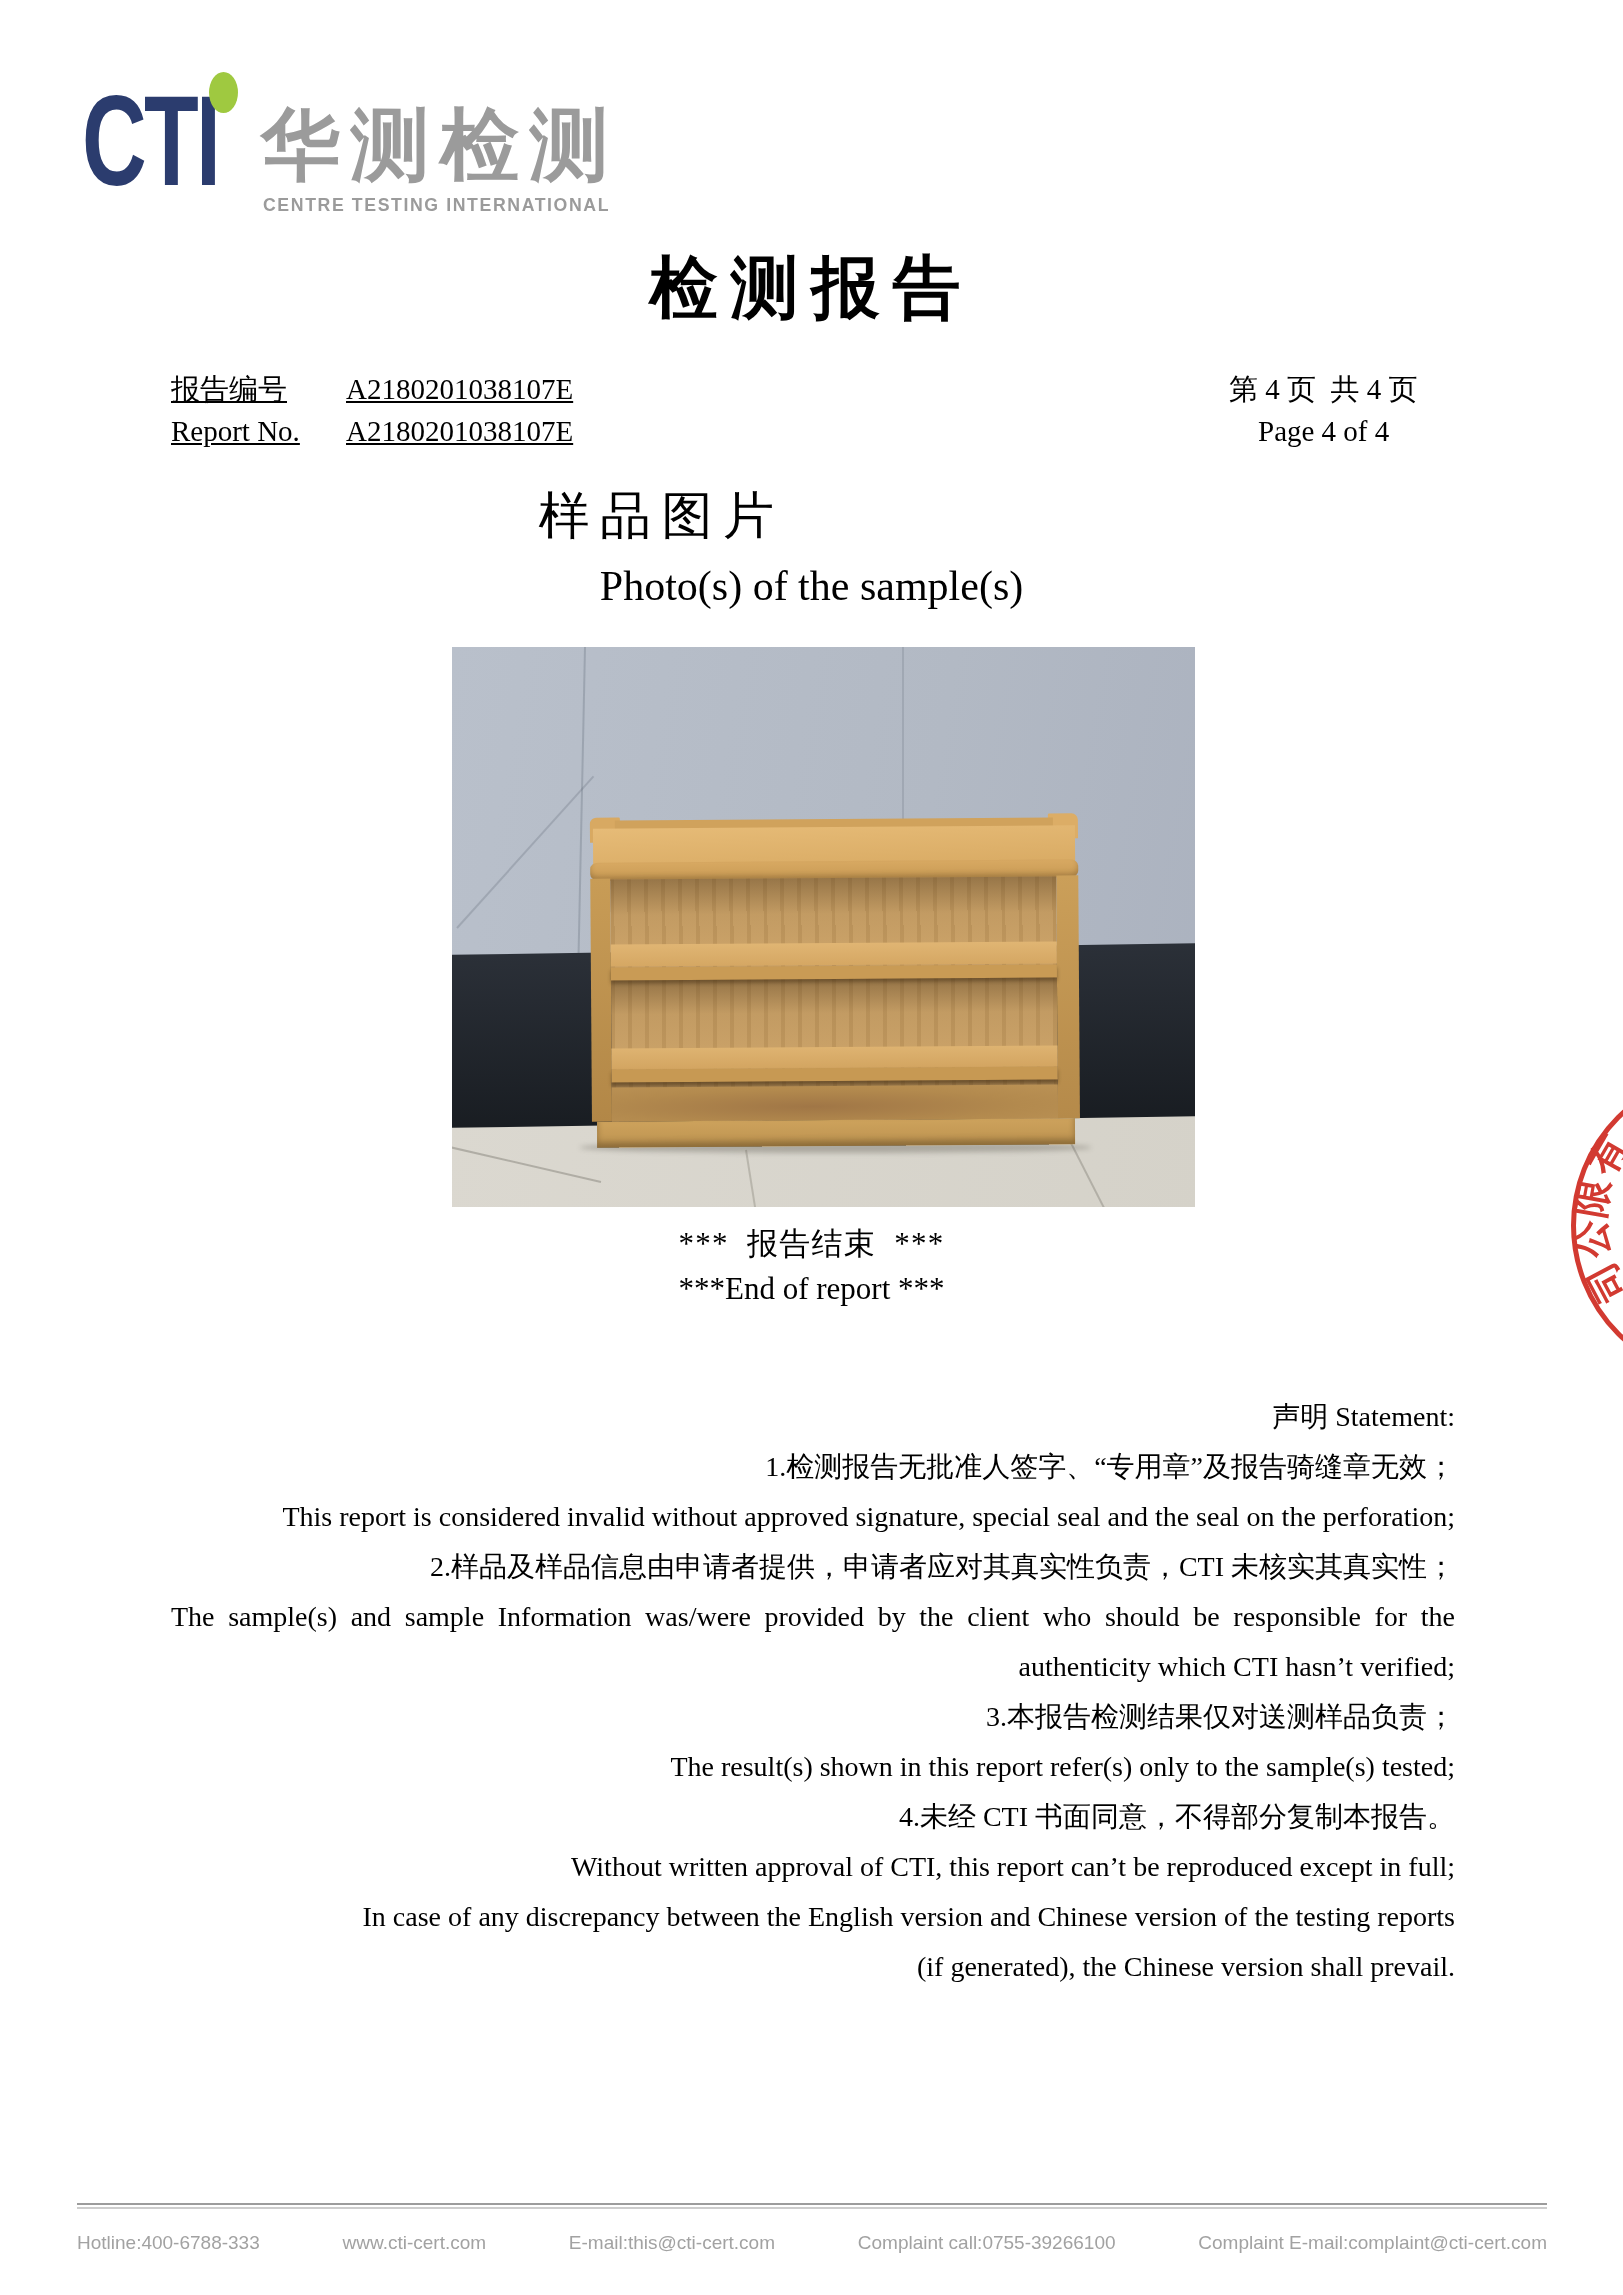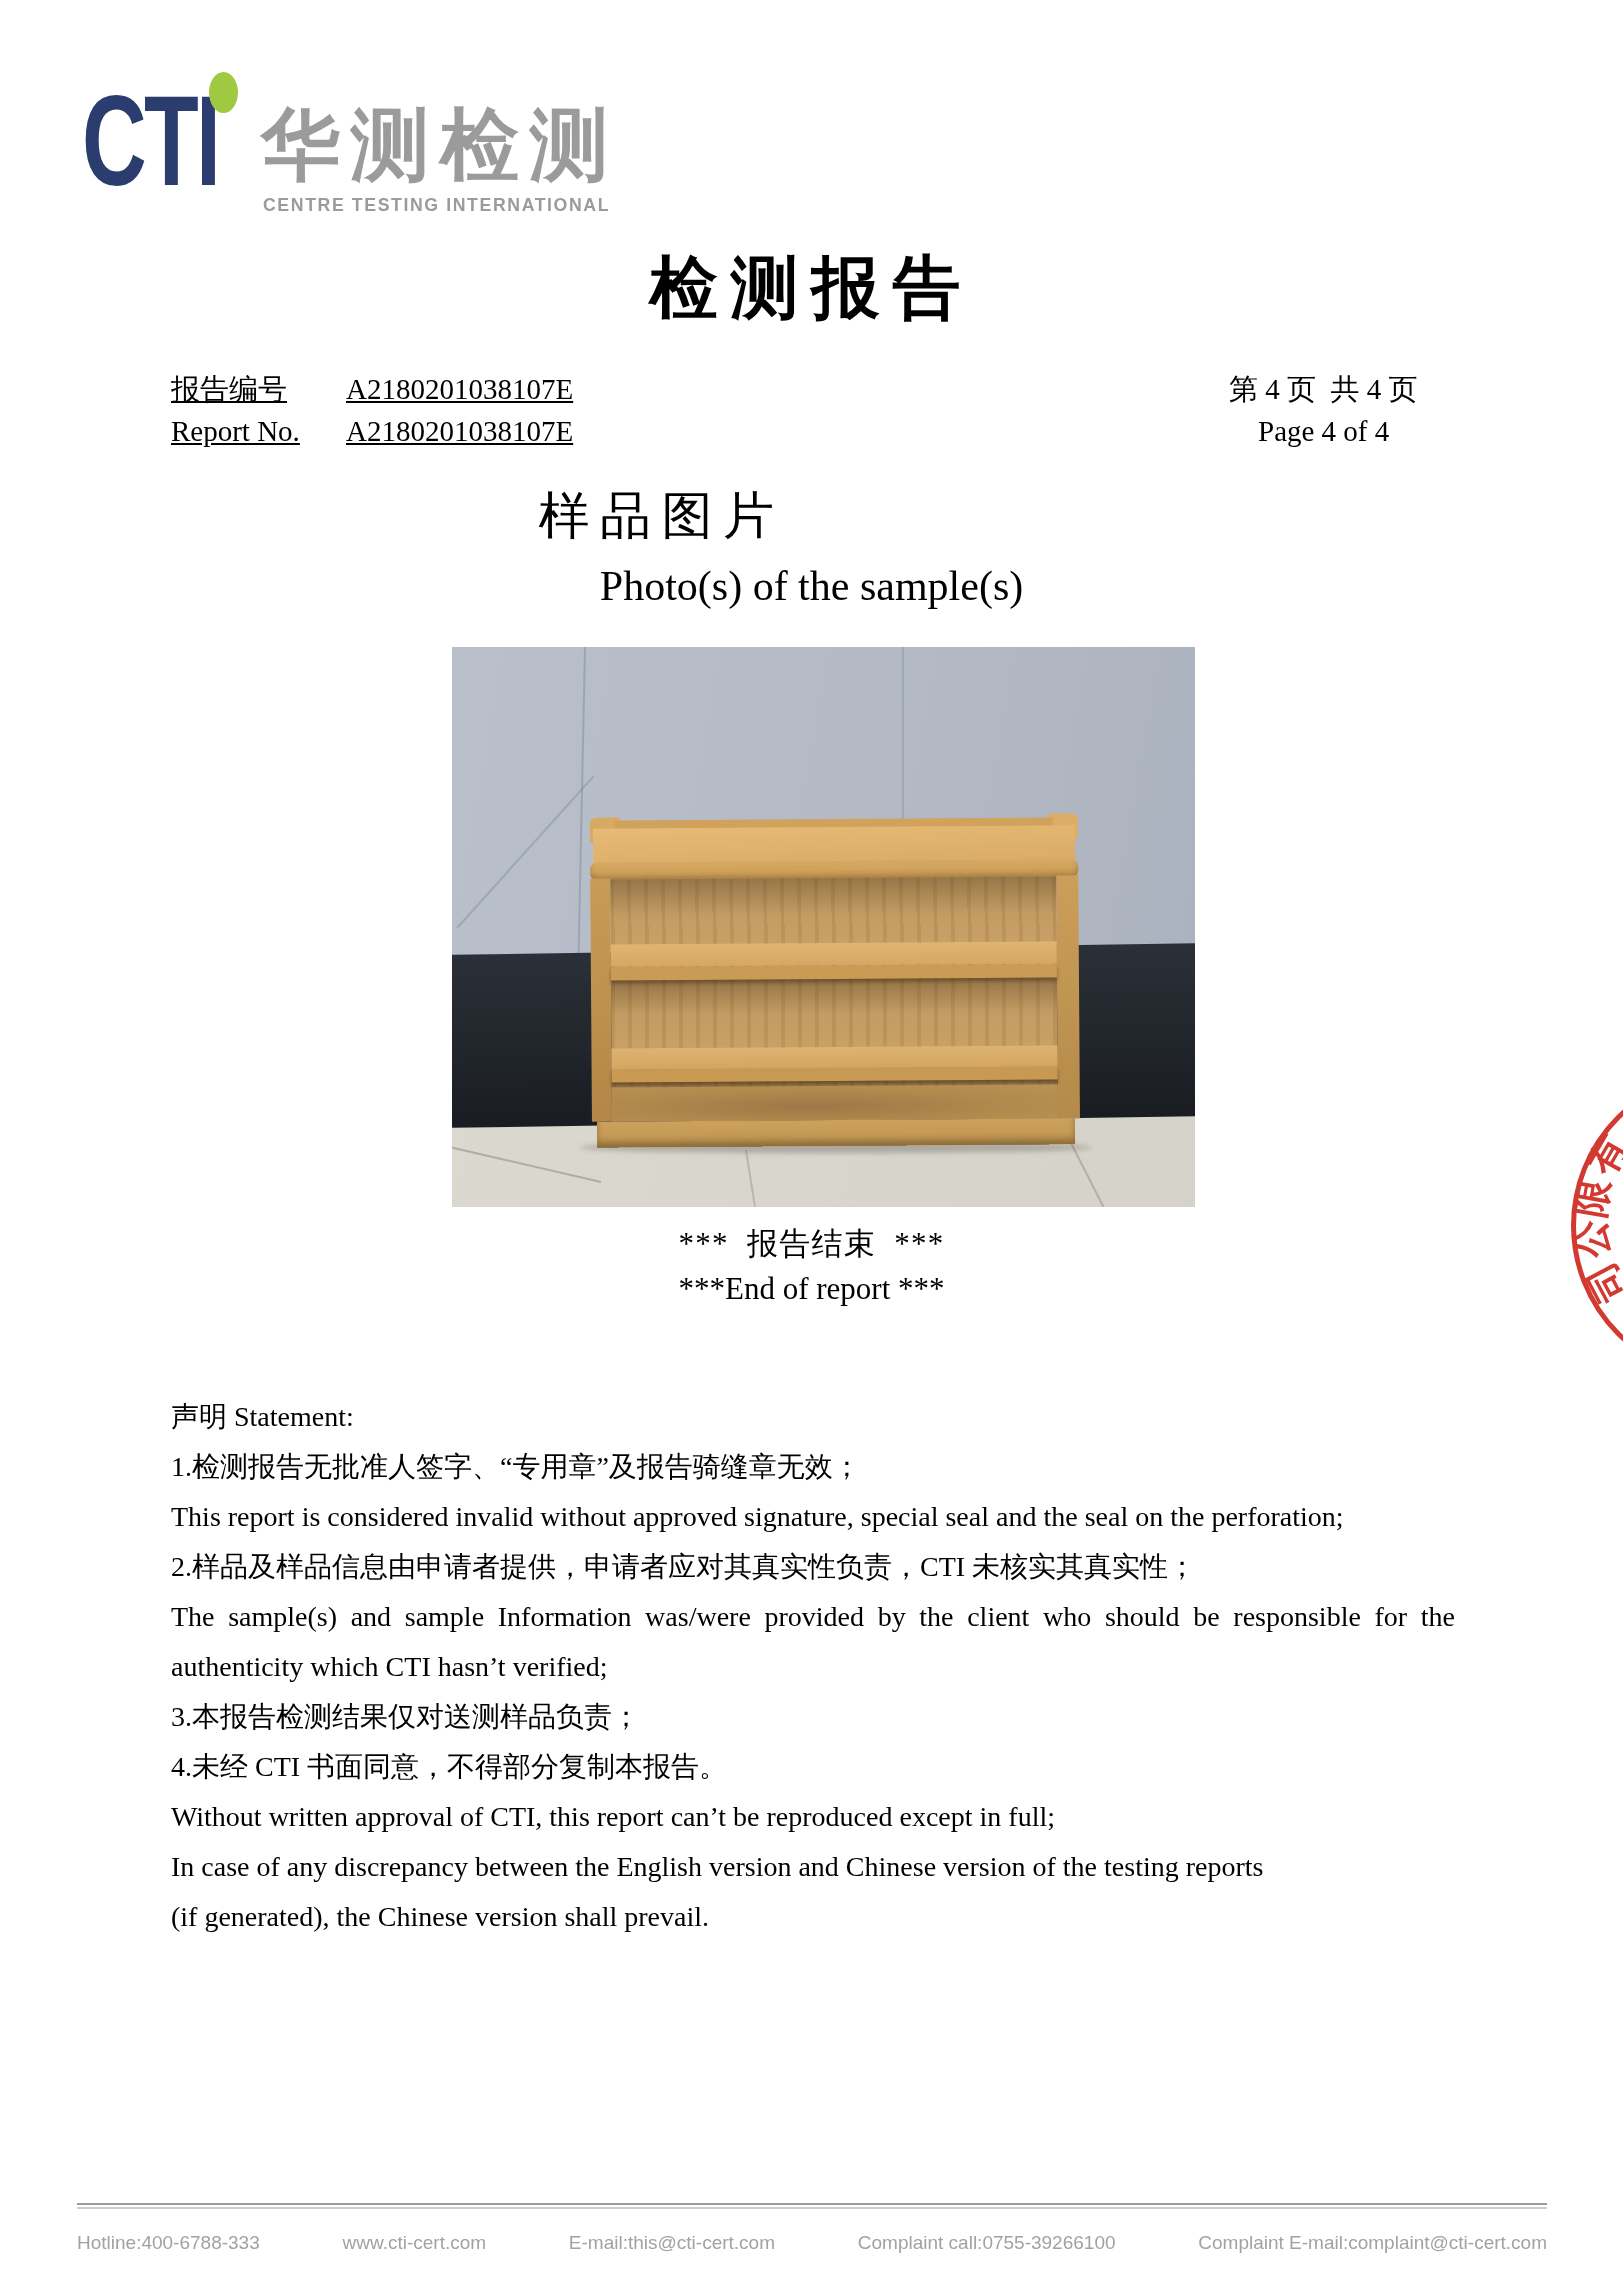--- a/index.html
+++ b/index.html
@@ -73,21 +73,21 @@
                 background:radial-gradient(ellipse at 45% 60%,#a07646 0%,#b38a4e 60%,#bb9255 100%);}
   .plinth{left:5.2px;right:5.2px;top:305px;height:26px;background:linear-gradient(#cda25c,#bd9350);
           box-shadow:inset 0 -5.2px 6.5px rgba(50,35,15,.35);}
 
   
   .end-zh{left:0;top:1223px;width:1623px;text-align:center;font-size:31px;letter-spacing:1.3px;white-space:pre;}
   .end-en{left:0;top:1271px;width:1623px;text-align:center;font-size:31px;white-space:pre;}
 
   
   .statement{left:171px;top:1392px;width:1284px;font-size:28px;}
-  .st-line{line-height:50px;white-space:nowrap;}
+  .st-line{line-height:50px;white-space:nowrap;text-align:right;}
   .st-line.justify{white-space:normal;text-align:justify;text-align-last:justify;}
 
   
   .footer-rule{left:77px;top:2203px;width:1470px;height:2px;
                border-top:2.6px solid #9c9c9c;border-bottom:2px solid #cdcdcd;}
   .footer{left:77px;top:2232px;width:1470px;display:flex;justify-content:space-between;
           font-family:"Liberation Sans","DejaVu Sans",sans-serif;font-size:19px;color:#a2a2a2;}
   .footer span{white-space:pre;}
 
   
@@ -165,20 +165,21 @@
   <div class="abs end-en">***End of report ***</div>
 
   <div class="abs statement">
     <div class="st-line">声明 Statement:</div>
     <div class="st-line">1.检测报告无批准人签字、“专用章”及报告骑缝章无效；</div>
     <div class="st-line">This report is considered invalid without approved signature, special seal and the seal on the perforation;</div>
     <div class="st-line">2.样品及样品信息由申请者提供，申请者应对其真实性负责，CTI 未核实其真实性；</div>
     <div class="st-line justify">The sample(s) and sample Information was/were provided by the client who should be responsible for the</div>
     <div class="st-line">authenticity which CTI hasn’t verified;</div>
     <div class="st-line">3.本报告检测结果仅对送测样品负责；</div>
+    <div class="st-line">The result(s) shown in this report refer(s) only to the sample(s) tested;</div>
     <div class="st-line">4.未经 CTI 书面同意，不得部分复制本报告。</div>
     <div class="st-line">Without written approval of CTI, this report can’t be reproduced except in full;</div>
     <div class="st-line">In case of any discrepancy between the English version and Chinese version of the testing reports</div>
     <div class="st-line">(if generated), the Chinese version shall prevail.</div>
   </div>
 
   <div class="abs footer-rule"></div>
   <div class="abs footer">
     <span>Hotline:400-6788-333</span>
     <span>www.cti-cert.com</span>

